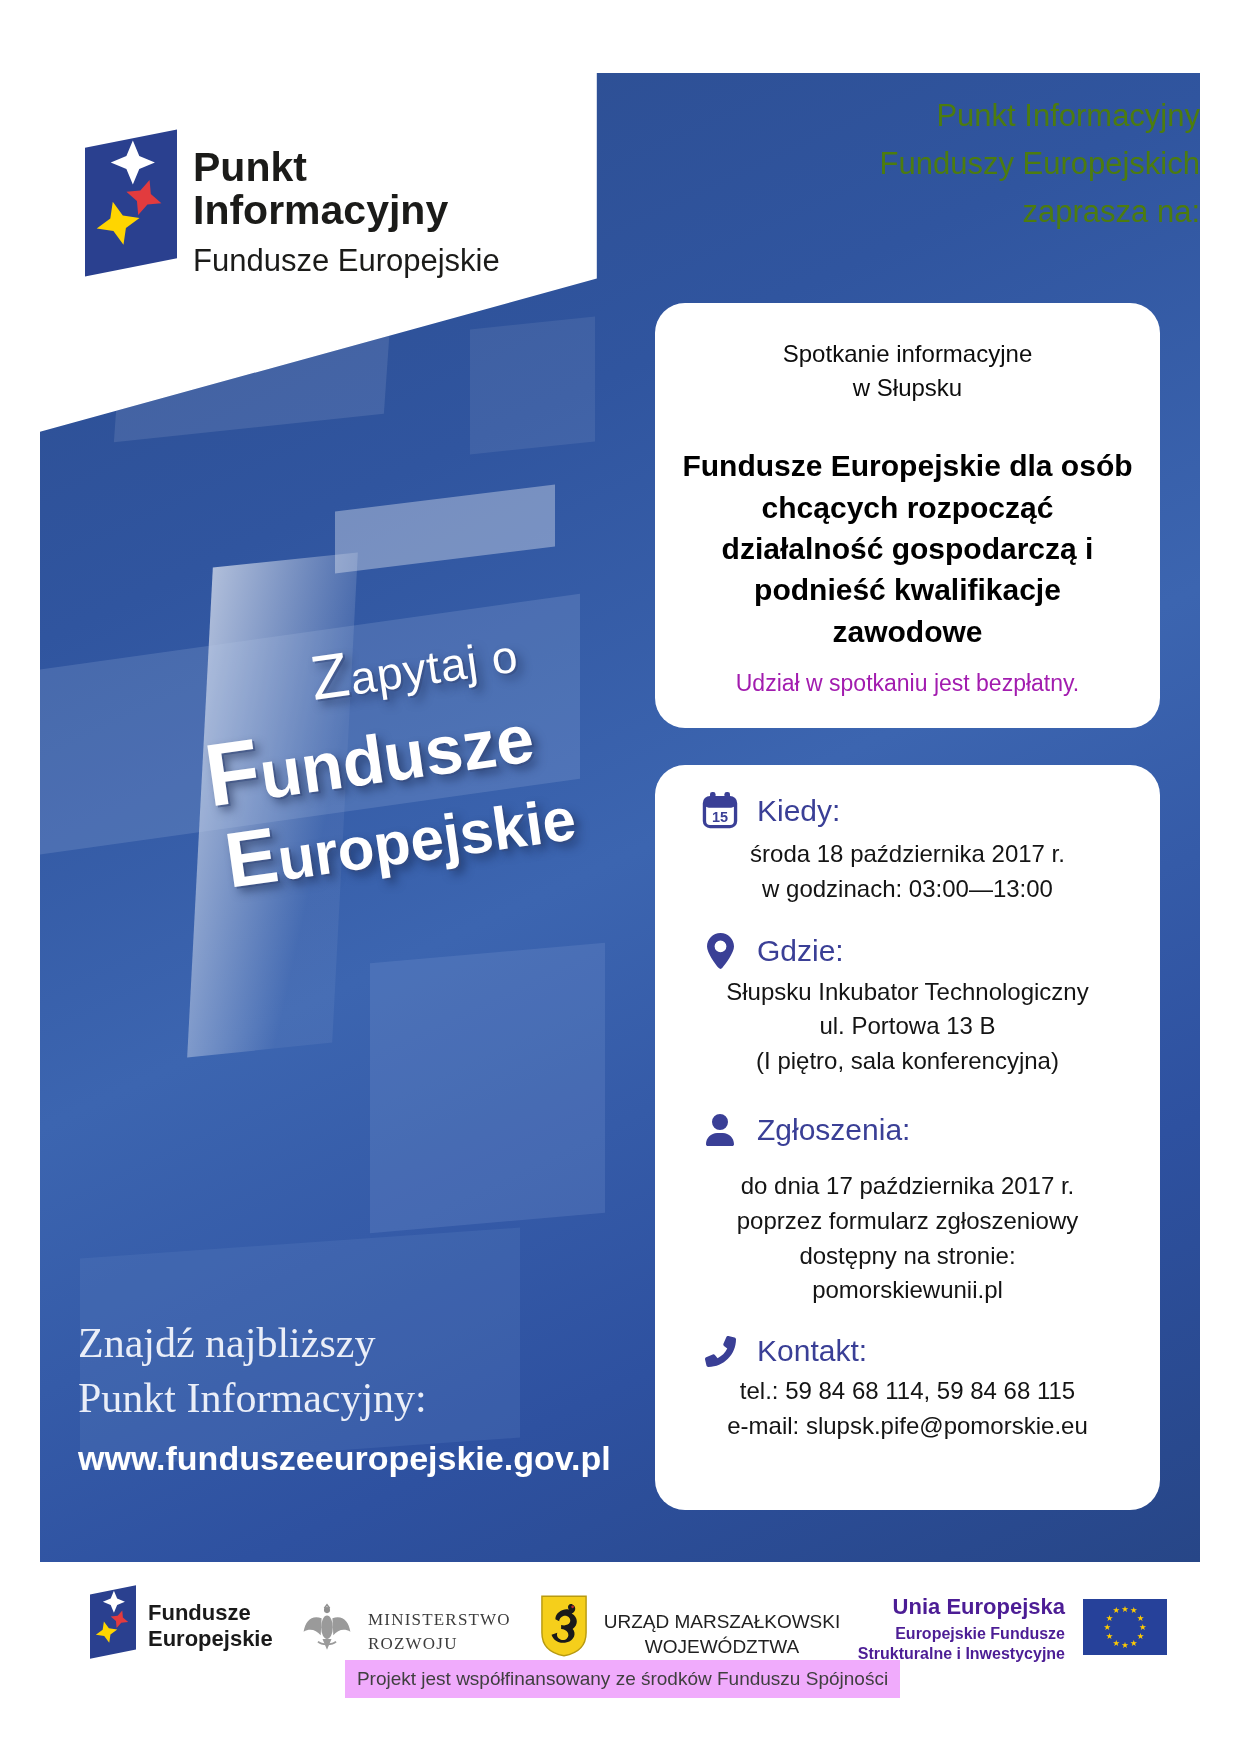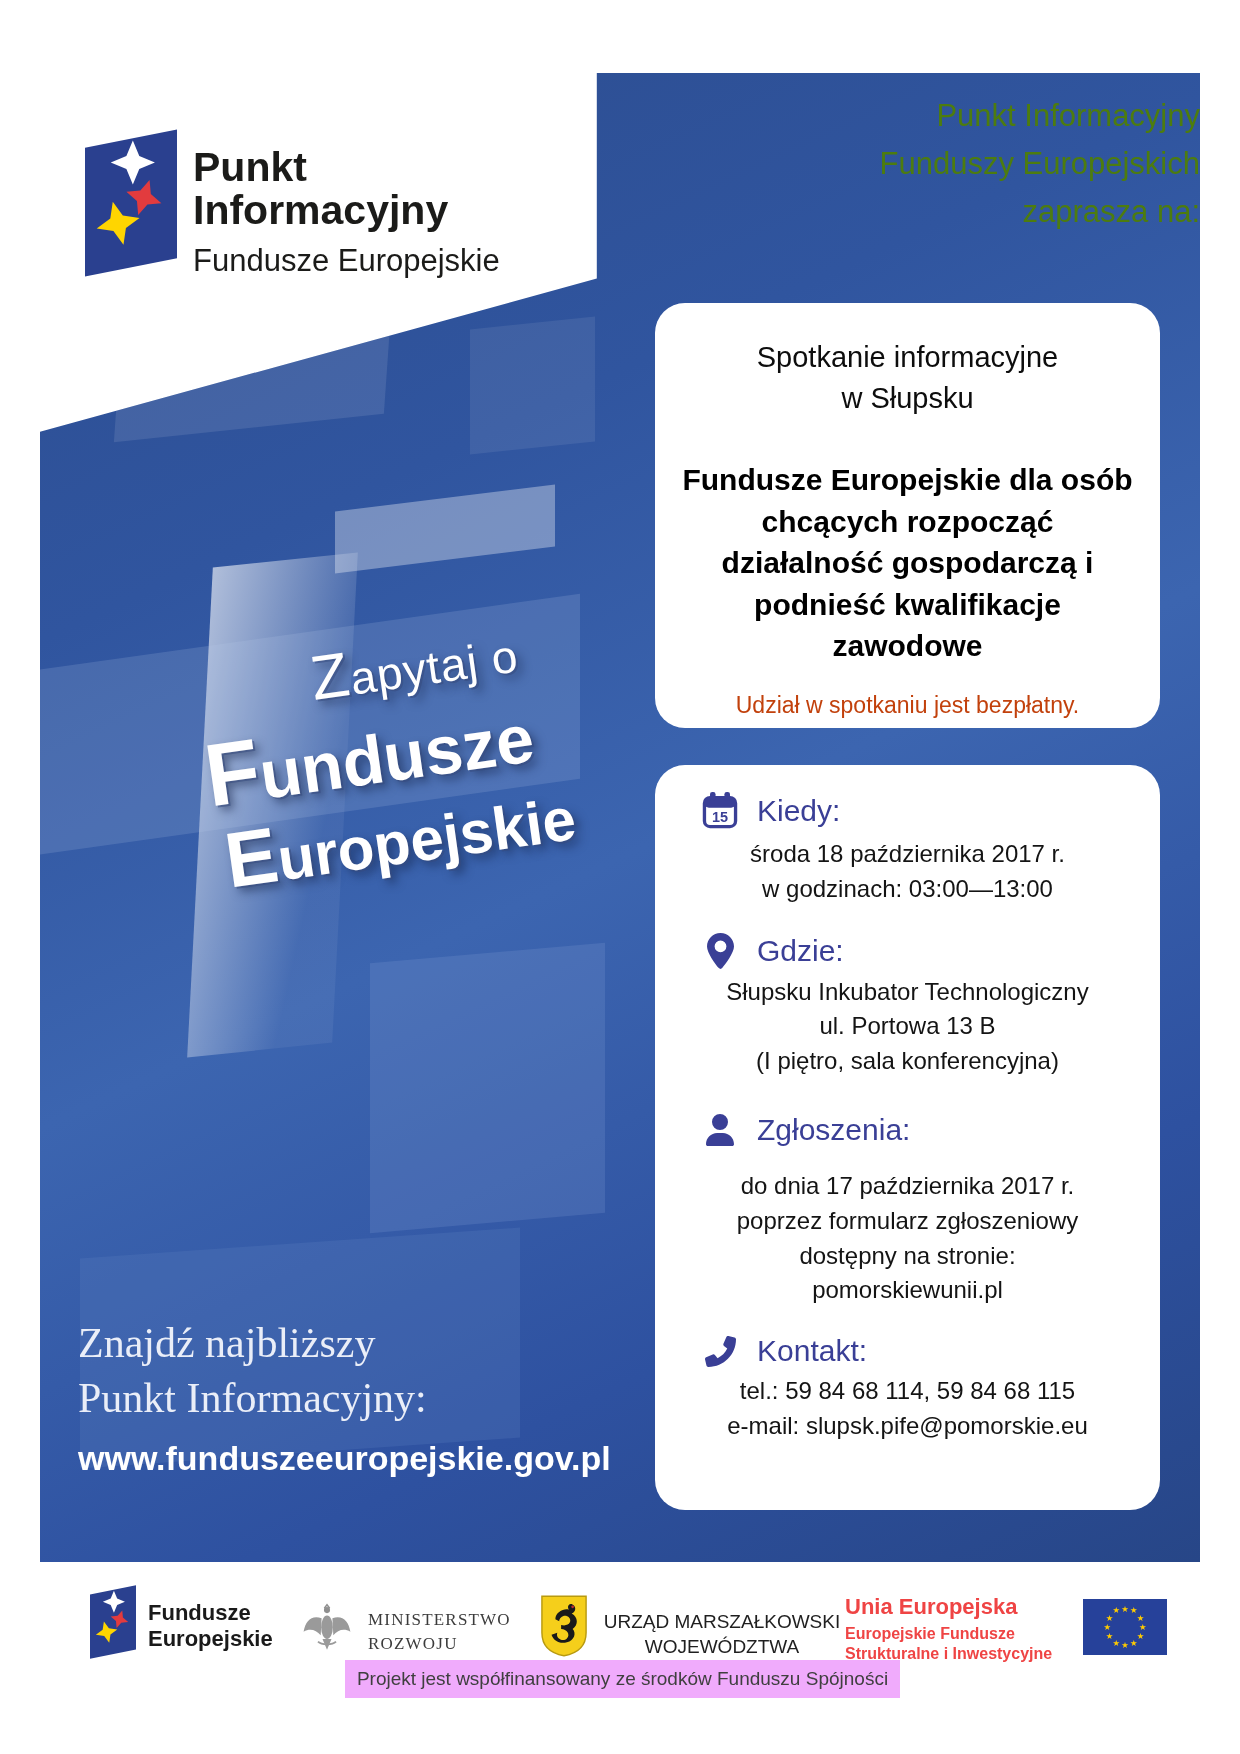--- a/index.html
+++ b/index.html
@@ -49,23 +49,23 @@
   
   .header-text{
     position:absolute;left:597px;top:92px;width:603px;text-align:right;
     color:#4d7c0f;font-size:31px;line-height:1.55;
   }
 
   
   .card{position:absolute;left:655px;width:505px;background:#ffffff;border-radius:30px;}
   .card1{top:303px;height:425px;text-align:center;}
   .card2{top:765px;height:745px;}
-  .c1-title{margin-top:34px;font-size:29px;line-height:1.42;color:#0d0d0d;}
+  .c1-title{margin-top:34px;font-size:24px;line-height:1.42;color:#0d0d0d;}
   .c1-subject{margin:40px 26px 0 26px;font-size:30px;font-weight:bold;line-height:1.38;color:#000;}
-  .c1-note{margin-top:26px;font-size:23px;color:#c2410c;}
+  .c1-note{margin-top:18px;font-size:23px;color:#a21caf;}
 
   .sec{padding-top:0;}
   .sec-head{display:flex;align-items:center;gap:16px;padding-left:44px;}
   .sec-label{font-size:30px;color:#3a3f96;}
   .sec-lines{text-align:center;font-size:24px;line-height:1.45;color:#141414;margin-top:6px;}
   .sec-kiedy{padding-top:26px;}
   .sec-gdzie{margin-top:26px;}
   .sec-zgl{margin-top:34px;}
   .sec-zgl .sec-lines{margin-top:22px;}
   .sec-kontakt{margin-top:26px;}
@@ -79,21 +79,21 @@
   
   .footer{position:absolute;left:0;top:1562px;width:1240px;height:192px;background:#ffffff;}
   .fe-flag{position:absolute;left:90px;top:23px;}
   .fe-text{position:absolute;left:148px;top:38px;font-size:22px;font-weight:bold;line-height:1.18;color:#1a1a1a;}
   .eagle{position:absolute;left:300px;top:40px;}
   .ministry{position:absolute;left:368px;top:46px;font-family:"Liberation Serif",serif;
             font-size:17px;letter-spacing:1.2px;line-height:1.4;color:#3c3c3c;}
   .crest{position:absolute;left:540px;top:32px;}
   .marshal{position:absolute;left:602px;top:48px;width:240px;text-align:center;
            font-size:19px;line-height:1.3;color:#1f1f1f;}
-  .eu-text{position:absolute;left:845px;top:32px;width:220px;text-align:left;color:#ef4444;}
+  .eu-text{position:absolute;left:845px;top:32px;width:220px;text-align:right;color:#4c1d95;}
   .eu-t1{font-size:22px;font-weight:bold;}
   .eu-t2{font-size:16px;font-weight:bold;margin-top:4px;line-height:1.25;}
   .eu-flag{position:absolute;left:1083px;top:35px;}
   .cofinance{position:absolute;left:345px;top:98px;width:555px;height:38px;background:#f0abfc;
              font-size:19px;color:#3f3f3f;text-align:center;line-height:38px;}
 </style>
 </head>
 <body>
 
 <div class="poster">

